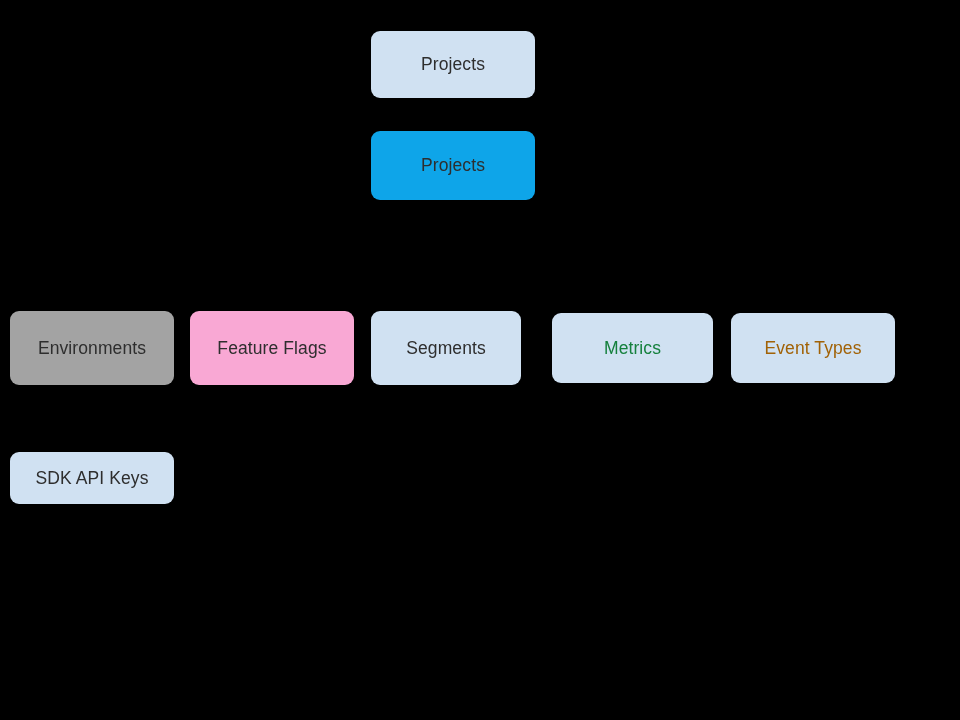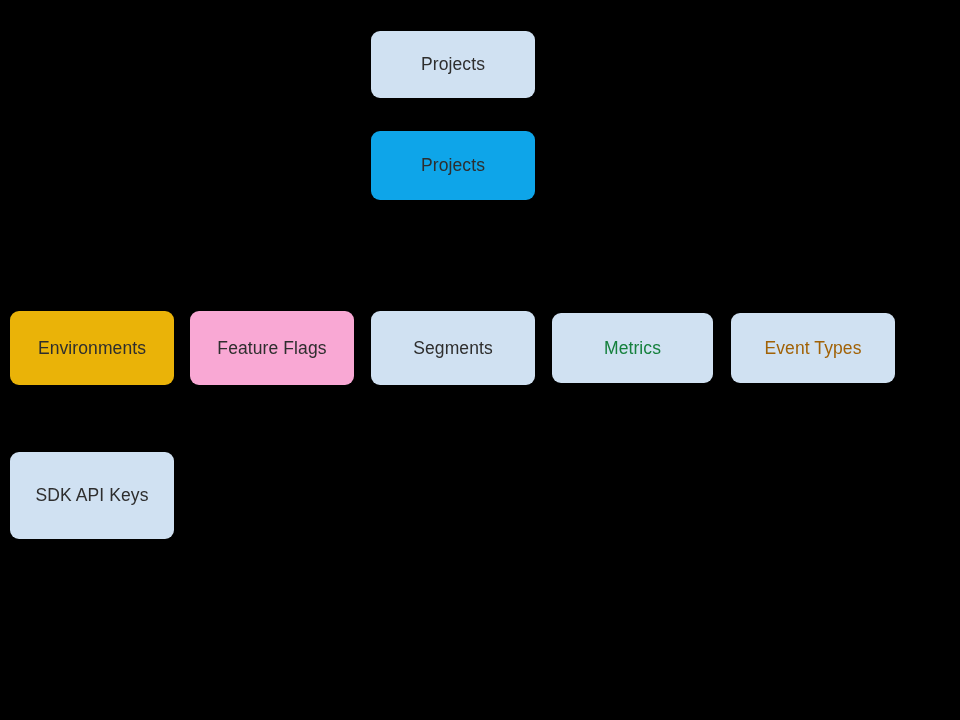--- a/index.html
+++ b/index.html
@@ -42,31 +42,31 @@
 </head>
 <body>
 
 <div id="canvas" style="width: 960px; height: 720px; background: rgb(0, 0, 0);">
     <div class="node" style="left: 371px; top: 31px; width: 164px; height: 67px; background: rgb(208, 225, 242); color: rgb(46, 46, 46);">
       <span class="node-label">Projects</span>
     </div>
     <div class="node" style="left: 371px; top: 131px; width: 164px; height: 69px; background: #0ea5e9; color: rgb(46, 46, 46);">
       <span class="node-label">Projects</span>
     </div>
-    <div class="node" style="left: 10px; top: 311px; width: 164px; height: 74px; background: #eab308; color: rgb(46, 46, 46);">
+    <div class="node" style="left: 10px; top: 311px; width: 164px; height: 74px; background: #a3a3a3; color: rgb(46, 46, 46);">
       <span class="node-label">Environments</span>
     </div>
     <div class="node" style="left: 190px; top: 311px; width: 164px; height: 74px; background: #f9a8d4; color: rgb(46, 46, 46);">
       <span class="node-label">Feature Flags</span>
     </div>
-    <div class="node" style="left: 371px; top: 311px; width: 164px; height: 74px; background: rgb(208, 225, 242); color: rgb(46, 46, 46);">
+    <div class="node" style="left: 371px; top: 311px; width: 150px; height: 74px; background: rgb(208, 225, 242); color: rgb(46, 46, 46);">
       <span class="node-label">Segments</span>
     </div>
     <div class="node" style="left: 552px; top: 313px; width: 161px; height: 70px; background: rgb(208, 225, 242); color: #15803d;">
       <span class="node-label">Metrics</span>
     </div>
     <div class="node" style="left: 731px; top: 313px; width: 164px; height: 70px; background: rgb(208, 225, 242); color: #a16207;">
       <span class="node-label">Event Types</span>
     </div>
-    <div class="node" style="left: 10px; top: 452px; width: 164px; height: 87px; background: rgb(208, 225, 242); color: rgb(46, 46, 46);">
+    <div class="node" style="left: 10px; top: 452px; width: 164px; height: 52px; background: rgb(208, 225, 242); color: rgb(46, 46, 46);">
       <span class="node-label">SDK API Keys</span>
     </div>
   </div>
 
 </body></html>

